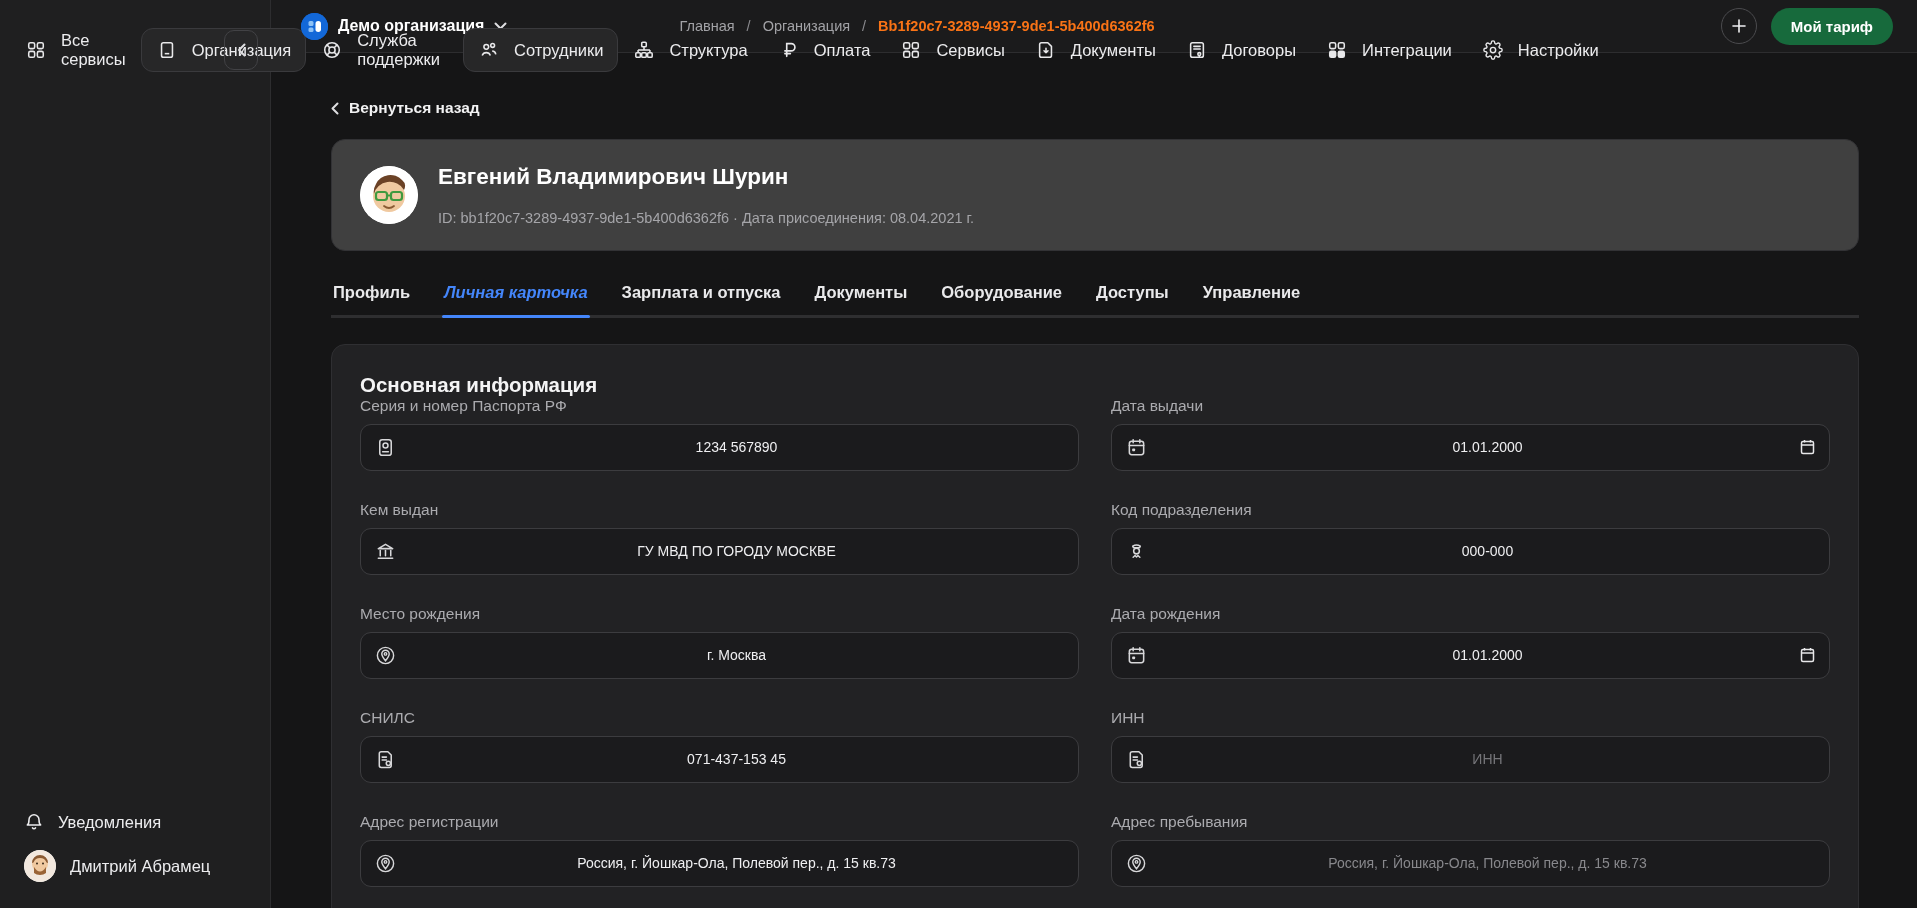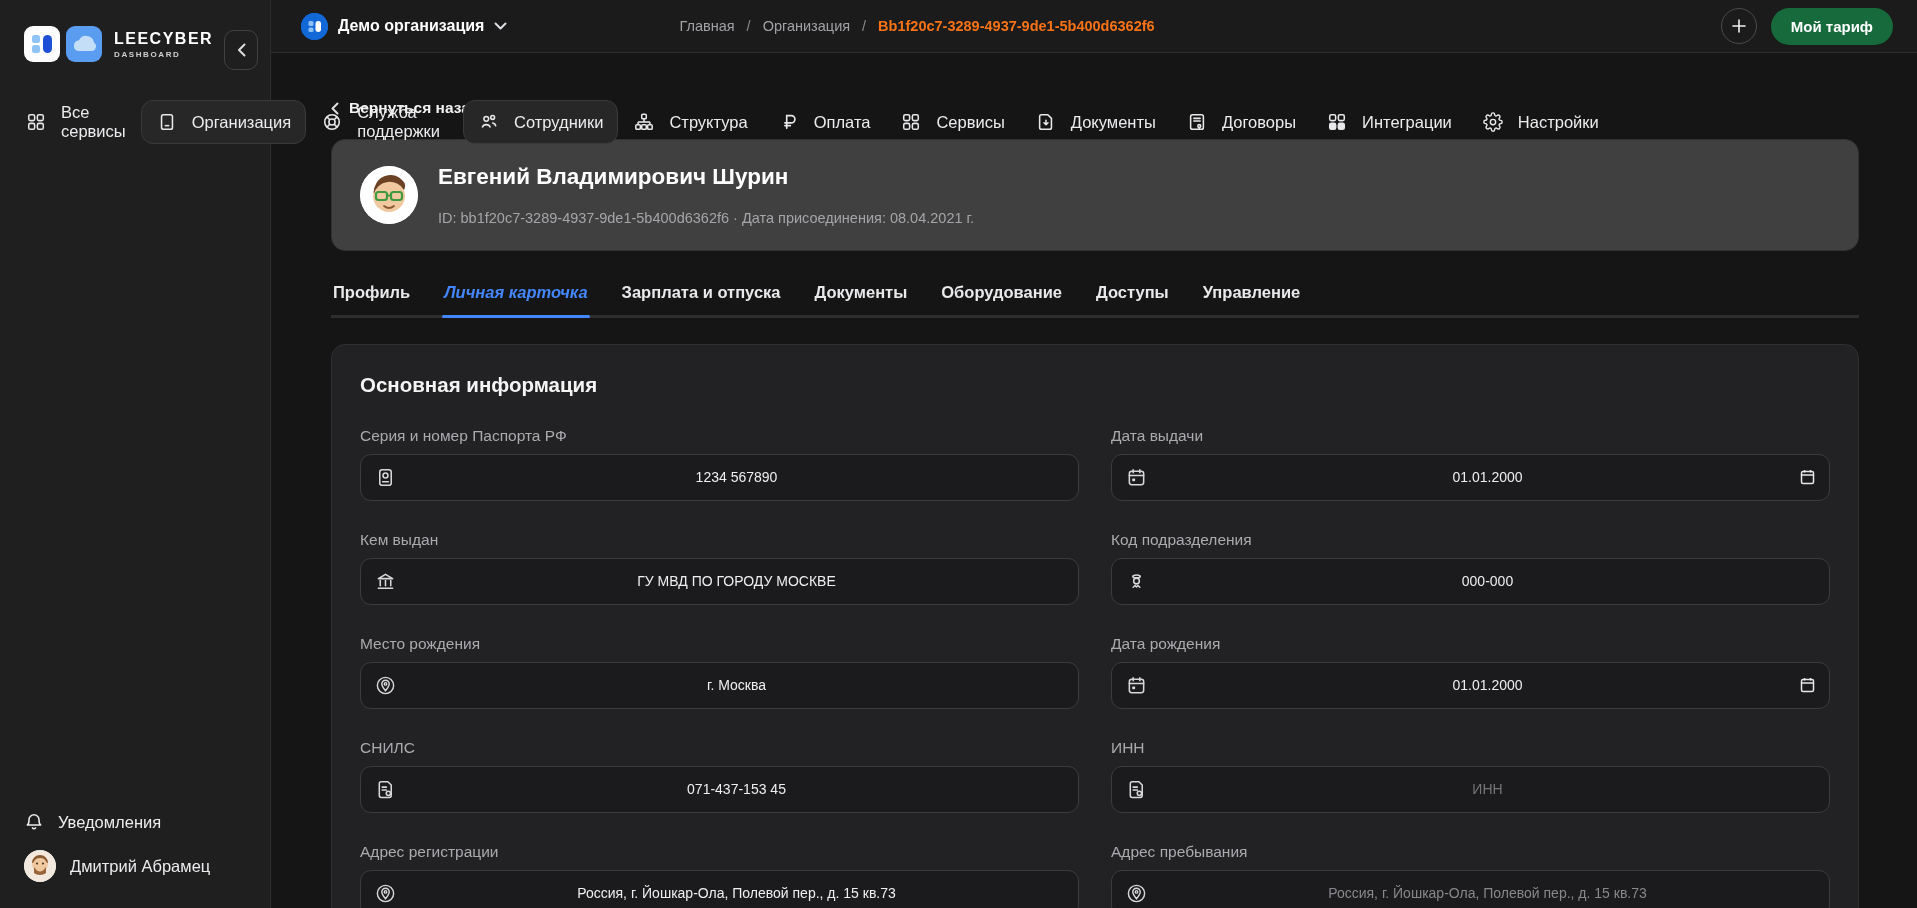--- a/index.html
+++ b/index.html
@@ -86,21 +86,21 @@
   .profile-name { font-size:22.5px; font-weight:700; color:#fff; }
   .profile-meta { font-size:14.5px; color:#a5a5a9; margin-top:20px; }
   .tabs { display:flex; gap:30px; margin-top:26px; border-bottom:3px solid #2e2e30; }
   .tab { font-size:16.5px; font-weight:600; color:#e9e9eb; padding:6px 2px 13px 2px; cursor:pointer; position:relative; white-space:nowrap; }
   .tab.active { color:#4486fb;font-style:italic; }
   .tab.active::after { content:""; position:absolute; left:0; right:0; bottom:-3px; height:3px; background:#4486fb; border-radius:2px; }
   .content-card {
     margin-top:26px; background:#222224; border:1px solid #2f2f32;
     border-radius:14px; padding:28px 28px 40px 28px; height:600px;
   }
-  .section-title { font-size:20.5px; font-weight:700; color:#f4f4f5; margin-bottom:30px; }
+  .section-title { font-size:20.5px; font-weight:700; color:#f4f4f5; }
   .form-grid { display:grid; grid-template-columns:1fr 1fr; column-gap:32px; row-gap:30px; }
   .field-label { font-size:15.5px; color:#ababaf; margin-bottom:9px; }
   .input-wrap {
     position:relative; display:flex; align-items:center;
     background:#1b1b1d; border:1px solid #3c3c3f; border-radius:11px;
     height:47px; padding:0 14px;
   }
   .input-wrap .fi { width:21px; height:21px; color:#d8d8da; flex-shrink:0; margin-right:13px; display:flex; align-items:center; justify-content:center; }
   .input-wrap input {
     flex:1; background:transparent; border:none; outline:none;
@@ -108,40 +108,20 @@
   }
   .input-wrap input::placeholder { color:#757579; }
   .input-wrap.muted input { color:#88888c; }
   .date-pick { position:absolute; right:14px; top:50%; transform:translateY(-50%); color:#e8e8ea; cursor:pointer; display:flex; }
   svg { display:block; }
 </style>
 </head>
 <body>
 
 <aside class="sidebar">
-  <div class="logo-row">
-    <div class="logo-marks">
-      <div class="mark mark-white">
-        <svg width="36" height="36" viewBox="0 0 36 36">
-          <rect x="8" y="9" width="8" height="8" rx="2.5" fill="#8fc3f6"></rect>
-          <rect x="8" y="19" width="8" height="8" rx="2.5" fill="#8fc3f6"></rect>
-          <rect x="19" y="9" width="9" height="18" rx="4.5" fill="#1d4fd7"></rect>
-        </svg>
-      </div>
-      <div class="mark mark-blue">
-        <svg width="36" height="36" viewBox="0 0 36 36">
-          <path d="M12 25 a5.5 5.5 0 0 1 1-10.8 A8 8 0 0 1 28 16.5 a4.8 4.8 0 0 1 -1.5 8.5 z" fill="#c4def8"></path>
-        </svg>
-      </div>
-    </div>
-    <div class="logo-text">
-      <div class="logo-title">LEECYBER</div>
-      <div class="logo-sub">DASHBOARD</div>
-    </div>
-  </div>
   <button class="collapse-btn">
     <span class="chev">
       <svg width="9" height="14" viewBox="0 0 9 14" fill="none" stroke="currentColor" stroke-width="2" stroke-linecap="round" stroke-linejoin="round">
           <polyline points="7.5,1.5 2,7 7.5,12.5"></polyline>
         </svg>
     </span>
   </button>
 
   <nav class="nav">
     <div class="nav-item">

